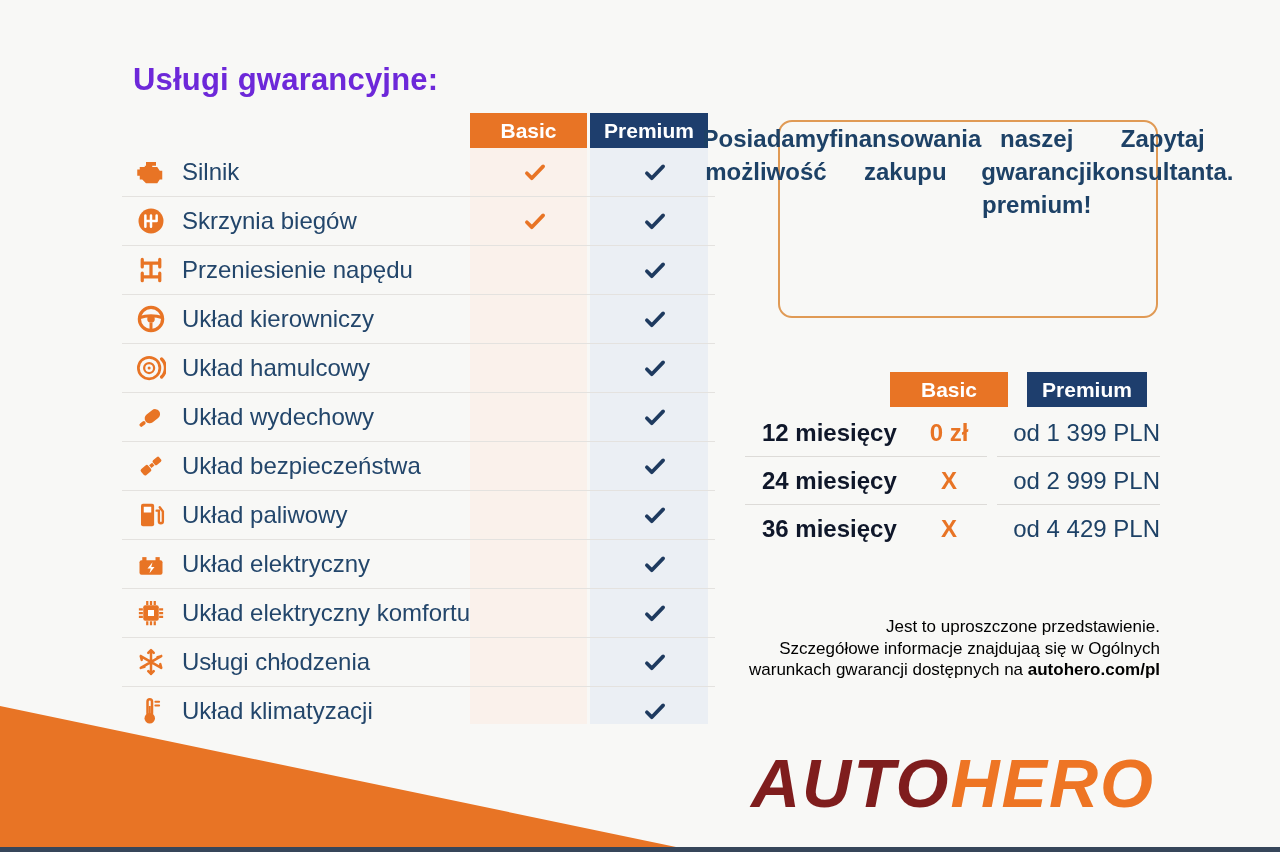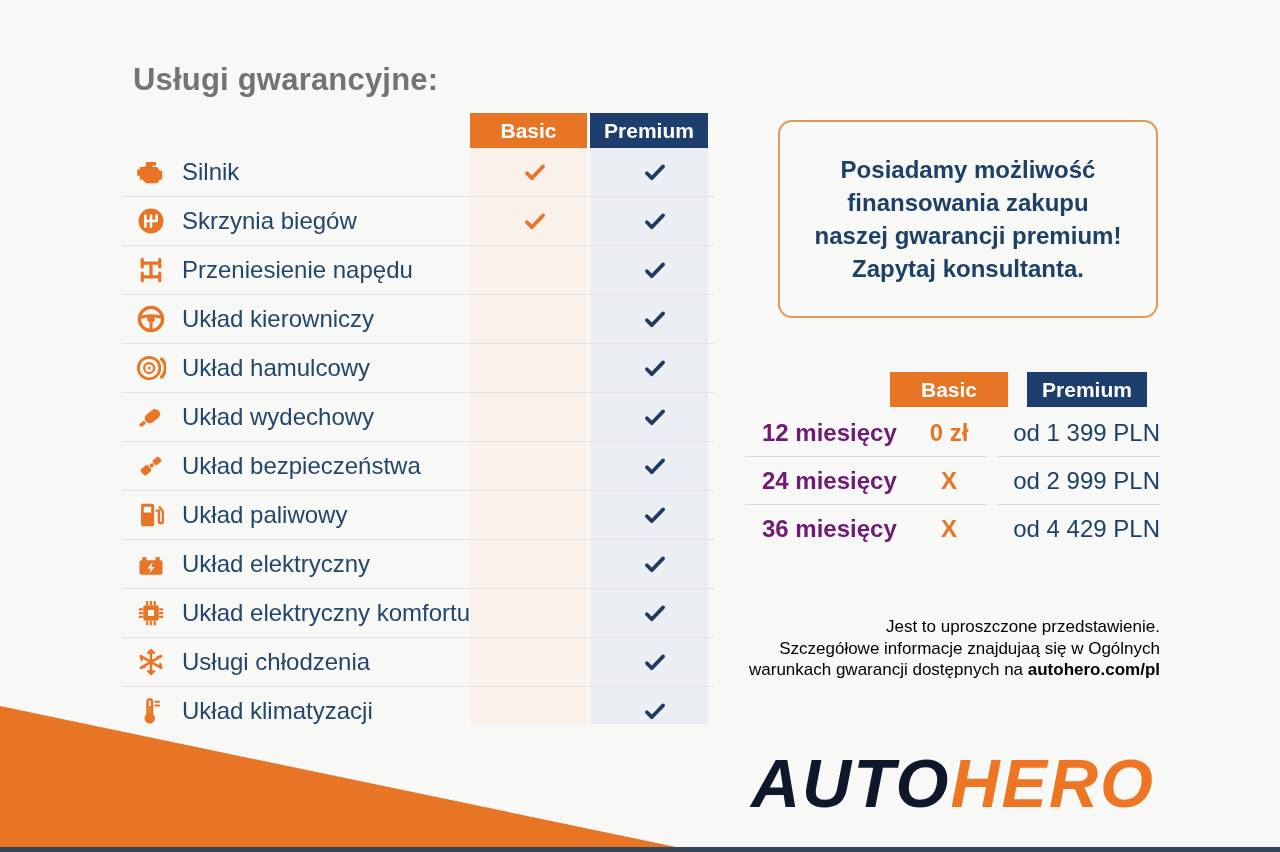--- a/index.html
+++ b/index.html
@@ -7,21 +7,21 @@
     width:1280px;height:852px;overflow:hidden;
     background:#f8f8f6;
     font-family:"Liberation Sans","DejaVu Sans",sans-serif;
     position:relative;
   }
   .canvas{position:absolute;inset:0;}
 
   
   .page-title{
     position:absolute;left:133px;top:62px;margin:0;
-    font-size:31px;font-weight:bold;color:#737373;letter-spacing:0.2px;
+    font-size:31px;font-weight:bold;color:#6d28d9;letter-spacing:0.2px;
   }
   .wtable{position:absolute;left:115px;top:113px;width:593px;height:611px;}
   .band{position:absolute;top:35px;height:576px;}
   .band-basic{left:355px;width:117px;background:#faf1eb;}
   .band-premium{left:475px;width:118px;background:#ebeff4;}
   .whead{
     position:absolute;top:0;height:35px;line-height:35px;text-align:center;
     color:#ffffff;font-size:21px;font-weight:bold;
   }
   .whead-basic{left:355px;width:117px;background:#e87425;}
@@ -37,55 +37,55 @@
   }
   .wcheck{position:absolute;top:11px;width:26px;height:26px;display:block;}
   .wcheck svg{width:26px;height:26px;display:block;}
   .cb{left:400px;}
   .cp{left:520px;}
 
   
   .finbox{
     position:absolute;left:778px;top:120px;width:380px;height:198px;
     border:2px solid #e09a55;border-radius:14px;box-sizing:border-box;
-    display:flex;flex-direction:column;justify-content:center;
+    display:flex;justify-content:center;
     text-align:center;color:#1d4166;font-size:24px;font-weight:bold;line-height:33px;
   }
 
   
   .pricing{position:absolute;left:745px;top:372px;width:415px;}
   .ph{
     position:absolute;top:0;height:35px;line-height:35px;text-align:center;
     color:#fff;font-size:21px;font-weight:bold;
   }
   .ph-basic{left:145px;width:118px;background:#e87425;}
   .ph-premium{left:282px;width:120px;background:#1e3e6d;}
   .prows{position:absolute;left:0;top:37px;width:415px;}
   .prow{position:relative;height:48px;}
-  .plabel{position:absolute;left:17px;top:0;line-height:48px;font-size:24px;font-weight:bold;color:#701a75;white-space:nowrap;}
+  .plabel{position:absolute;left:17px;top:0;line-height:48px;font-size:24px;font-weight:bold;color:#0f172a;white-space:nowrap;}
   .pbasic{position:absolute;left:145px;width:118px;top:0;line-height:48px;text-align:center;font-size:24px;font-weight:bold;color:#e87425;}
   .ppremium{position:absolute;right:0;top:0;line-height:48px;text-align:right;font-size:24px;font-weight:normal;color:#1d4166;white-space:nowrap;}
   .pdiv{position:absolute;bottom:0;height:0;border-bottom:1px solid #dddbd8;}
   .pdiv-l{left:0;width:242px;}
   .pdiv-r{left:252px;width:163px;}
 
   
   .disclaimer{
     position:absolute;right:120px;top:616px;text-align:right;
     font-size:17px;line-height:21.5px;color:#000000;white-space:nowrap;
   }
   .disclaimer b{font-weight:bold;}
 
   
   .logo{
     position:absolute;left:751px;top:744px;
     font-size:68px;font-weight:bold;font-style:italic;letter-spacing:2px;
     white-space:nowrap;
   }
-  .logo .l-auto{color:#0f172a;}
+  .logo .l-auto{color:#7f1d1d;}
   .logo .l-hero{color:#ee7524;}
 
   
   .triangle{
     position:absolute;left:0;top:706px;width:700px;height:146px;
     background:#e87425;
     clip-path:polygon(0 0,100% 100%,0 100%);
   }
   .bottom-strip{position:absolute;left:0;top:847px;width:1280px;height:5px;background:#36465a;}
 </style>

